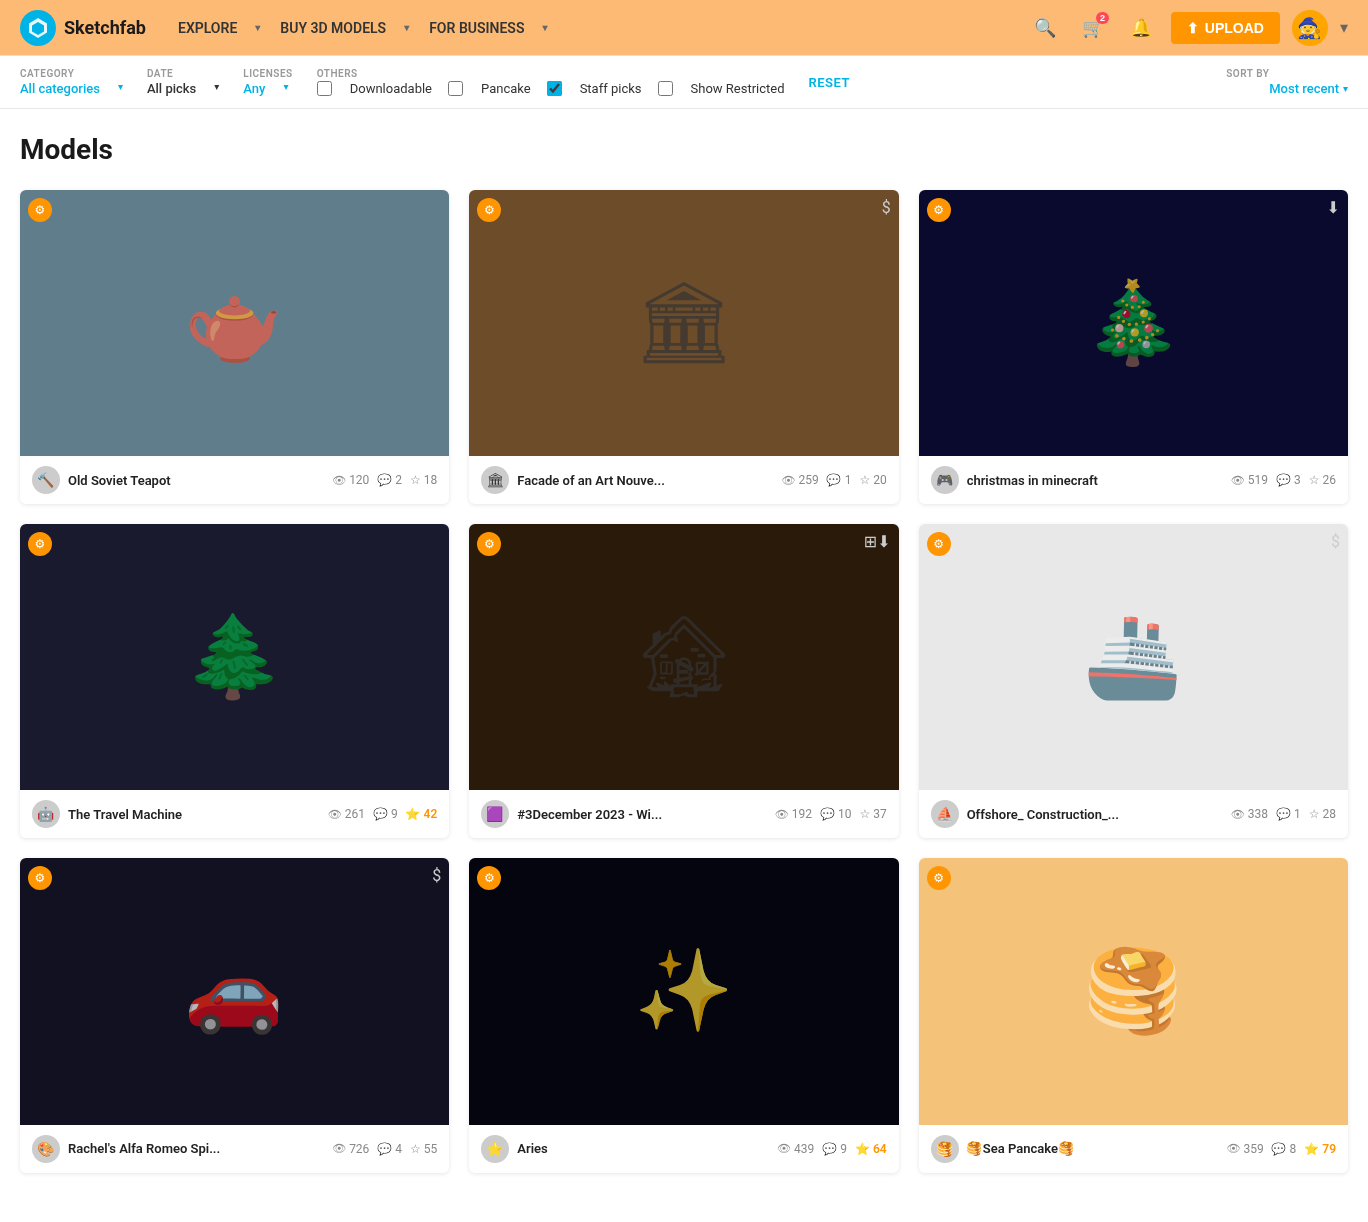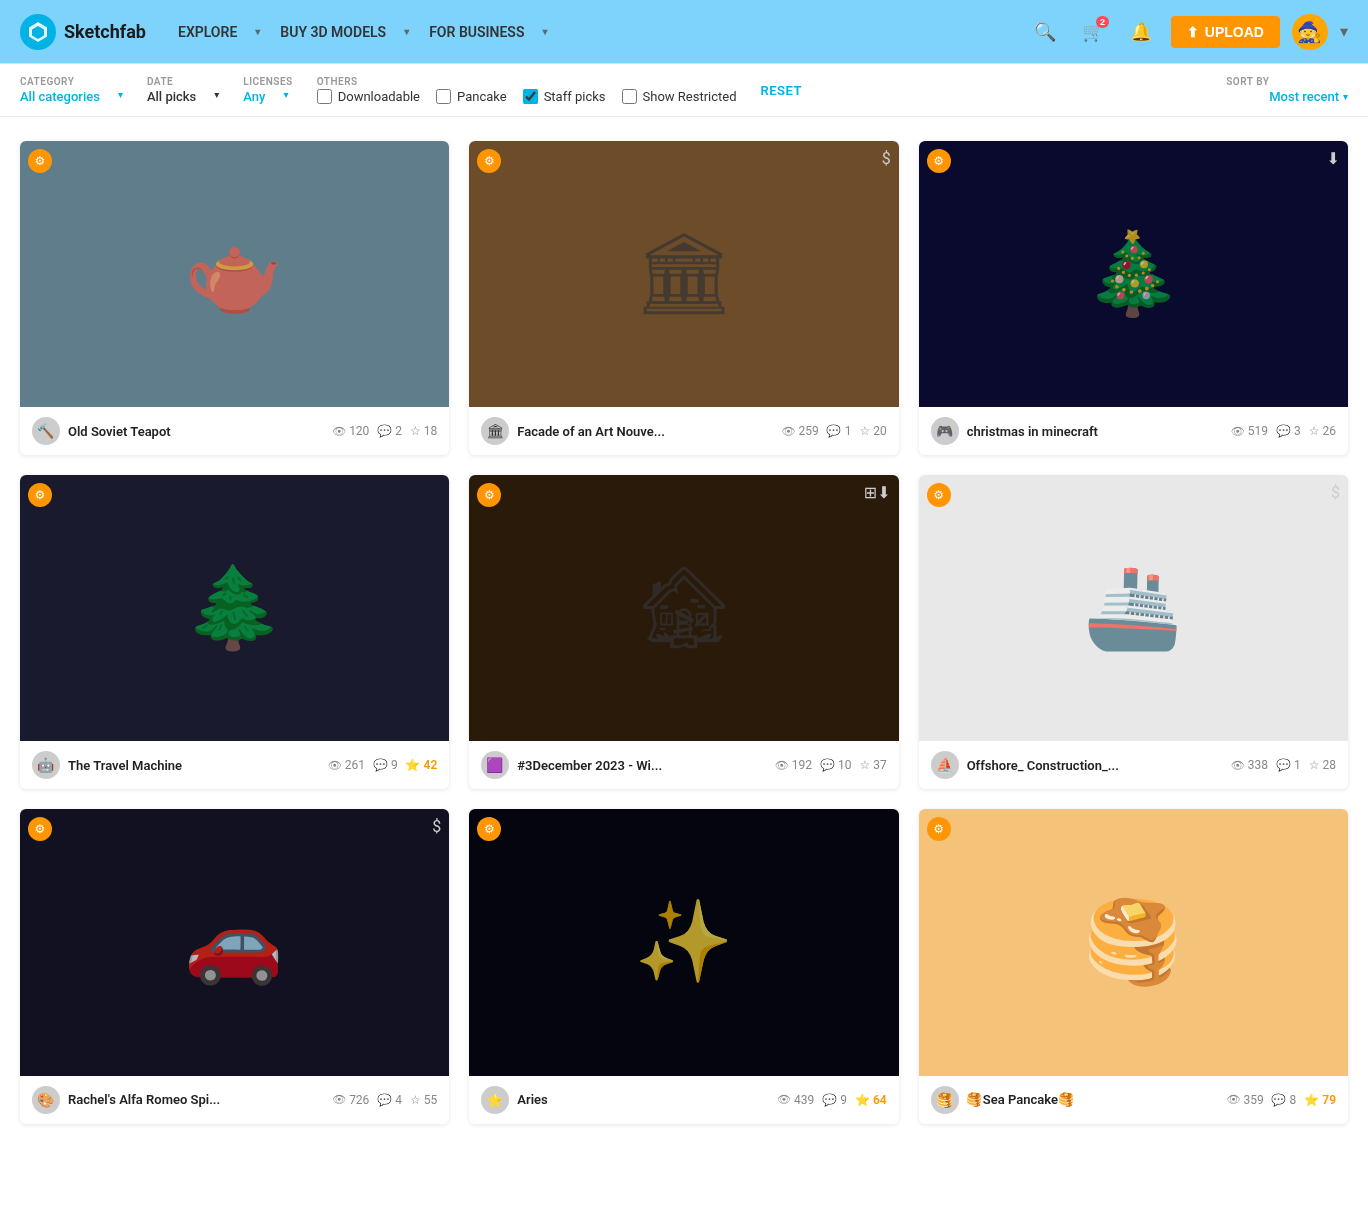--- a/index.html
+++ b/index.html
@@ -1,22 +1,22 @@
 <!DOCTYPE html>
 <html><head>
   <meta charset="utf-8">
   <style>
     * { box-sizing: border-box; margin: 0; padding: 0; }
     body { font-family: -apple-system, BlinkMacSystemFont, 'Segoe UI', Roboto, sans-serif; background: #fff; color: #333; }
 
     
     .navbar {
-      display: flex; align-items: center; height: 64px;
+      display: flex; align-items: center; height: 56px;
       padding: 0 20px; border-bottom: 1px solid #e0e0e0;
-      background: #7dd3fc; gap: 24px;
+      background: #fdba74; gap: 24px;
     }
     .navbar-logo { display: flex; align-items: center; gap: 8px; text-decoration: none; }
     .navbar-logo-icon { width: 36px; height: 36px; }
     .navbar-logo-text { font-size: 18px; font-weight: 700; color: #1a1a1a; }
     .navbar-nav { display: flex; align-items: center; gap: 4px; }
     .navbar-nav-item {
       display: flex; align-items: center; gap: 18px;
       padding: 6px 8px; font-size: 14px; font-weight: 600;
       color: #333; cursor: pointer; border-radius: 4px;
       text-decoration: none;
@@ -53,21 +53,21 @@
     }
     .filter-group { display: flex; flex-direction: column; gap: 2px; }
     .filter-label { font-size: 10px; text-transform: uppercase; color: #999; font-weight: 600; letter-spacing: 0.5px; }
     .filter-value {
       display: flex; gap: 18px;
       font-size: 13px; color: #00b3e6; font-weight: 500; cursor: pointer;
     }
     .filter-value-dark { color: #333; }
     .filter-chevron { font-size: 10px; }
     .filter-checkboxes { display: flex; align-items: center; gap: 16px; }
-    .checkbox-item { display: flex; align-items: center; gap: 6px; cursor: pointer; font-size: 13px; color: #333; }
+    .checkbox-item { display: flex; align-items: center; gap: 18px; cursor: pointer; font-size: 13px; color: #333; }
     .checkbox-item input[type="checkbox"] { width: 15px; height: 15px; cursor: pointer; accent-color: #00b3e6; }
     .reset-btn { color: #00b3e6; font-size: 13px; font-weight: 600; cursor: pointer; text-transform: uppercase; letter-spacing: 0.5px; }
     .sort-group { margin-left: auto; display: flex; flex-direction: column; gap: 2px; }
     .sort-value { display: flex; align-items: center; gap: 4px; font-size: 13px; color: #00b3e6; font-weight: 500; cursor: pointer; margin-left: 43px; }
 
     
     .main { padding: 24px 20px; }
     .page-title { font-size: 28px; font-weight: 700; color: #1a1a1a; margin-bottom: 24px; }
 
     
@@ -227,20 +227,21 @@
   <div class="sort-group">
     <span class="filter-label">SORT BY</span>
     <div class="sort-value">
       <span>Most recent</span>
       <span class="filter-chevron">▾</span>
     </div>
   </div>
 </div>
 
 <main class="main">
+  <h1 class="page-title">Models</h1>
 
   <div class="model-grid" id="model-grid">
 
   <div class="model-card">
     <div class="model-thumbnail">
       <div class="model-thumbnail-bg" style="background:#607d8b;">
         <div class="model-visual">
           <span style="font-size:80px; opacity:0.7;">🫖</span>
         </div>
       </div>

